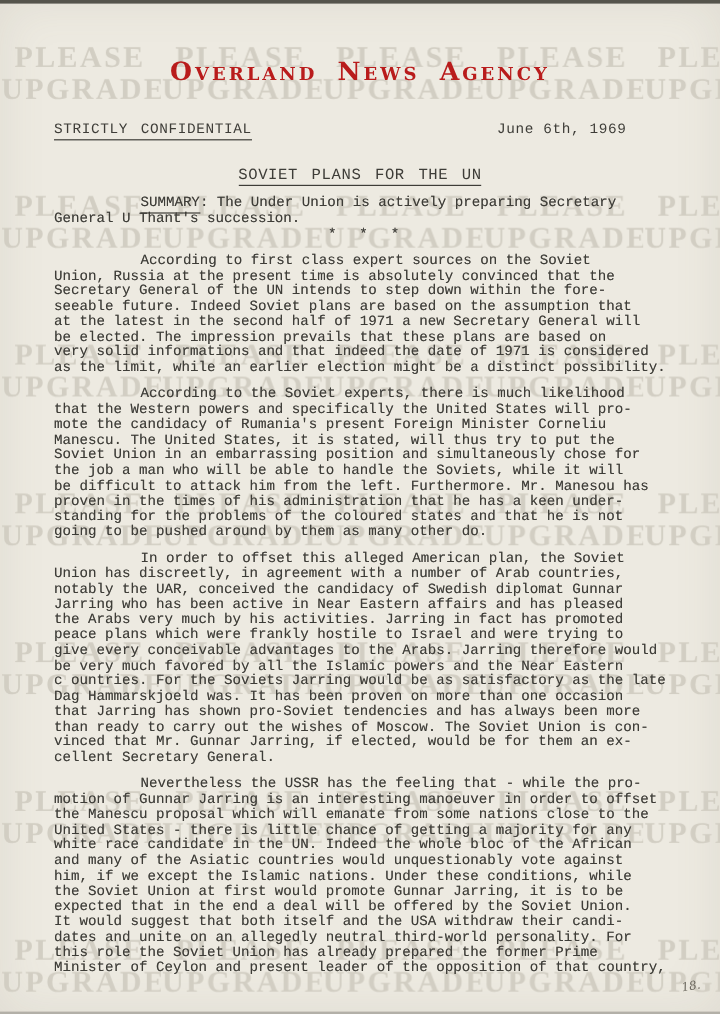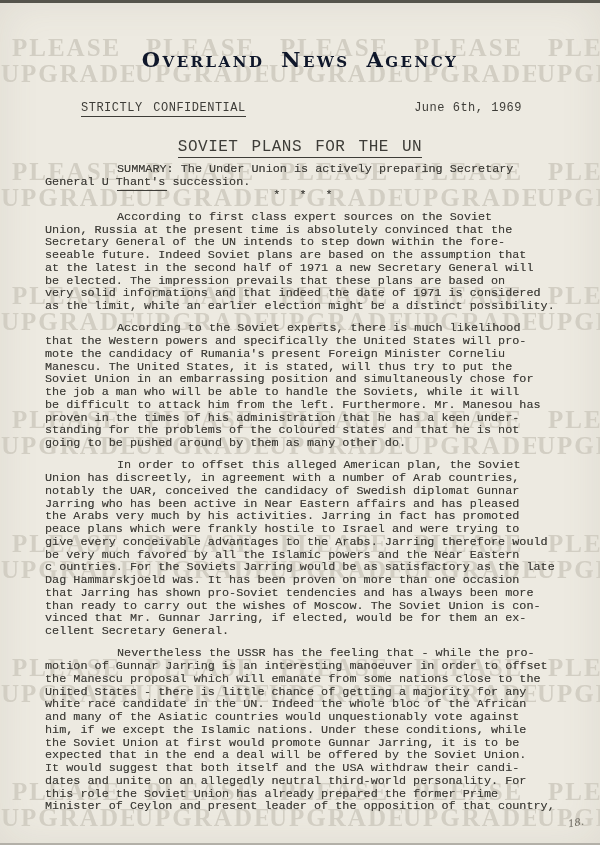--- a/index.html
+++ b/index.html
@@ -28,55 +28,55 @@
 
   .agency {
     position:absolute; top:47px; left:0; width:100%;
     text-align:center;
     font-family:"DejaVu Serif","Liberation Serif",serif;
     font-variant:small-caps;
     font-weight:bold;
     font-size:21px;
     letter-spacing:2.5px;
     word-spacing:7px;
-    color:#0f172a;
+    color:#b91c1c;
   }
 
   .class-row {
     position:absolute; top:101px; left:45px; right:40px;
     display:flex; justify-content:space-between; align-items:flex-start;
-    font-size:12px; letter-spacing:0.5px;margin-left:36px;
+    font-size:12px; letter-spacing:0.5px;
   }
   .classification {
     border-bottom:1px solid #3e3d38;
     padding-bottom:1px;
     word-spacing:3px;
   }
   .doc-date { margin-right:38px; }
 
   .doc-title {
     position:absolute; top:138px; left:0; width:100%;
     text-align:center;
-    font-size:16px; letter-spacing:0.5px; word-spacing:3px;
+    font-size:13px; letter-spacing:0.5px; word-spacing:3px;
   }
   .doc-title span { border-bottom:1px solid #3e3d38; padding-bottom:1px; }
 
   .body-text {
     position:absolute; top:163px; left:45px; width:522px;
     font-size:11.8px;
     line-height:12.75px;
     text-shadow:0 0 0.4px rgba(62,61,56,0.55);
   }
   .para {
     white-space:pre-wrap;
     text-indent:72px;
     margin:0 0 0 0;
   }
   .summary-block { white-space:pre-wrap; text-indent:72px; }
-  .summary-label { border-bottom:1px solid #3e3d38; padding-bottom:14px; }
+  .summary-label { border-bottom:1px solid #3e3d38; padding-bottom:1px; }
   .divider {
     text-align:center; text-indent:0;
     letter-spacing:6px;
     margin-top:1px;
   }
   .para + .para, .divider + .para, .summary-block + .divider { margin-top:0; }
   .gap { height:9.5px; }
 
   .page-note {
     position:absolute; top:817px; right:16px;

